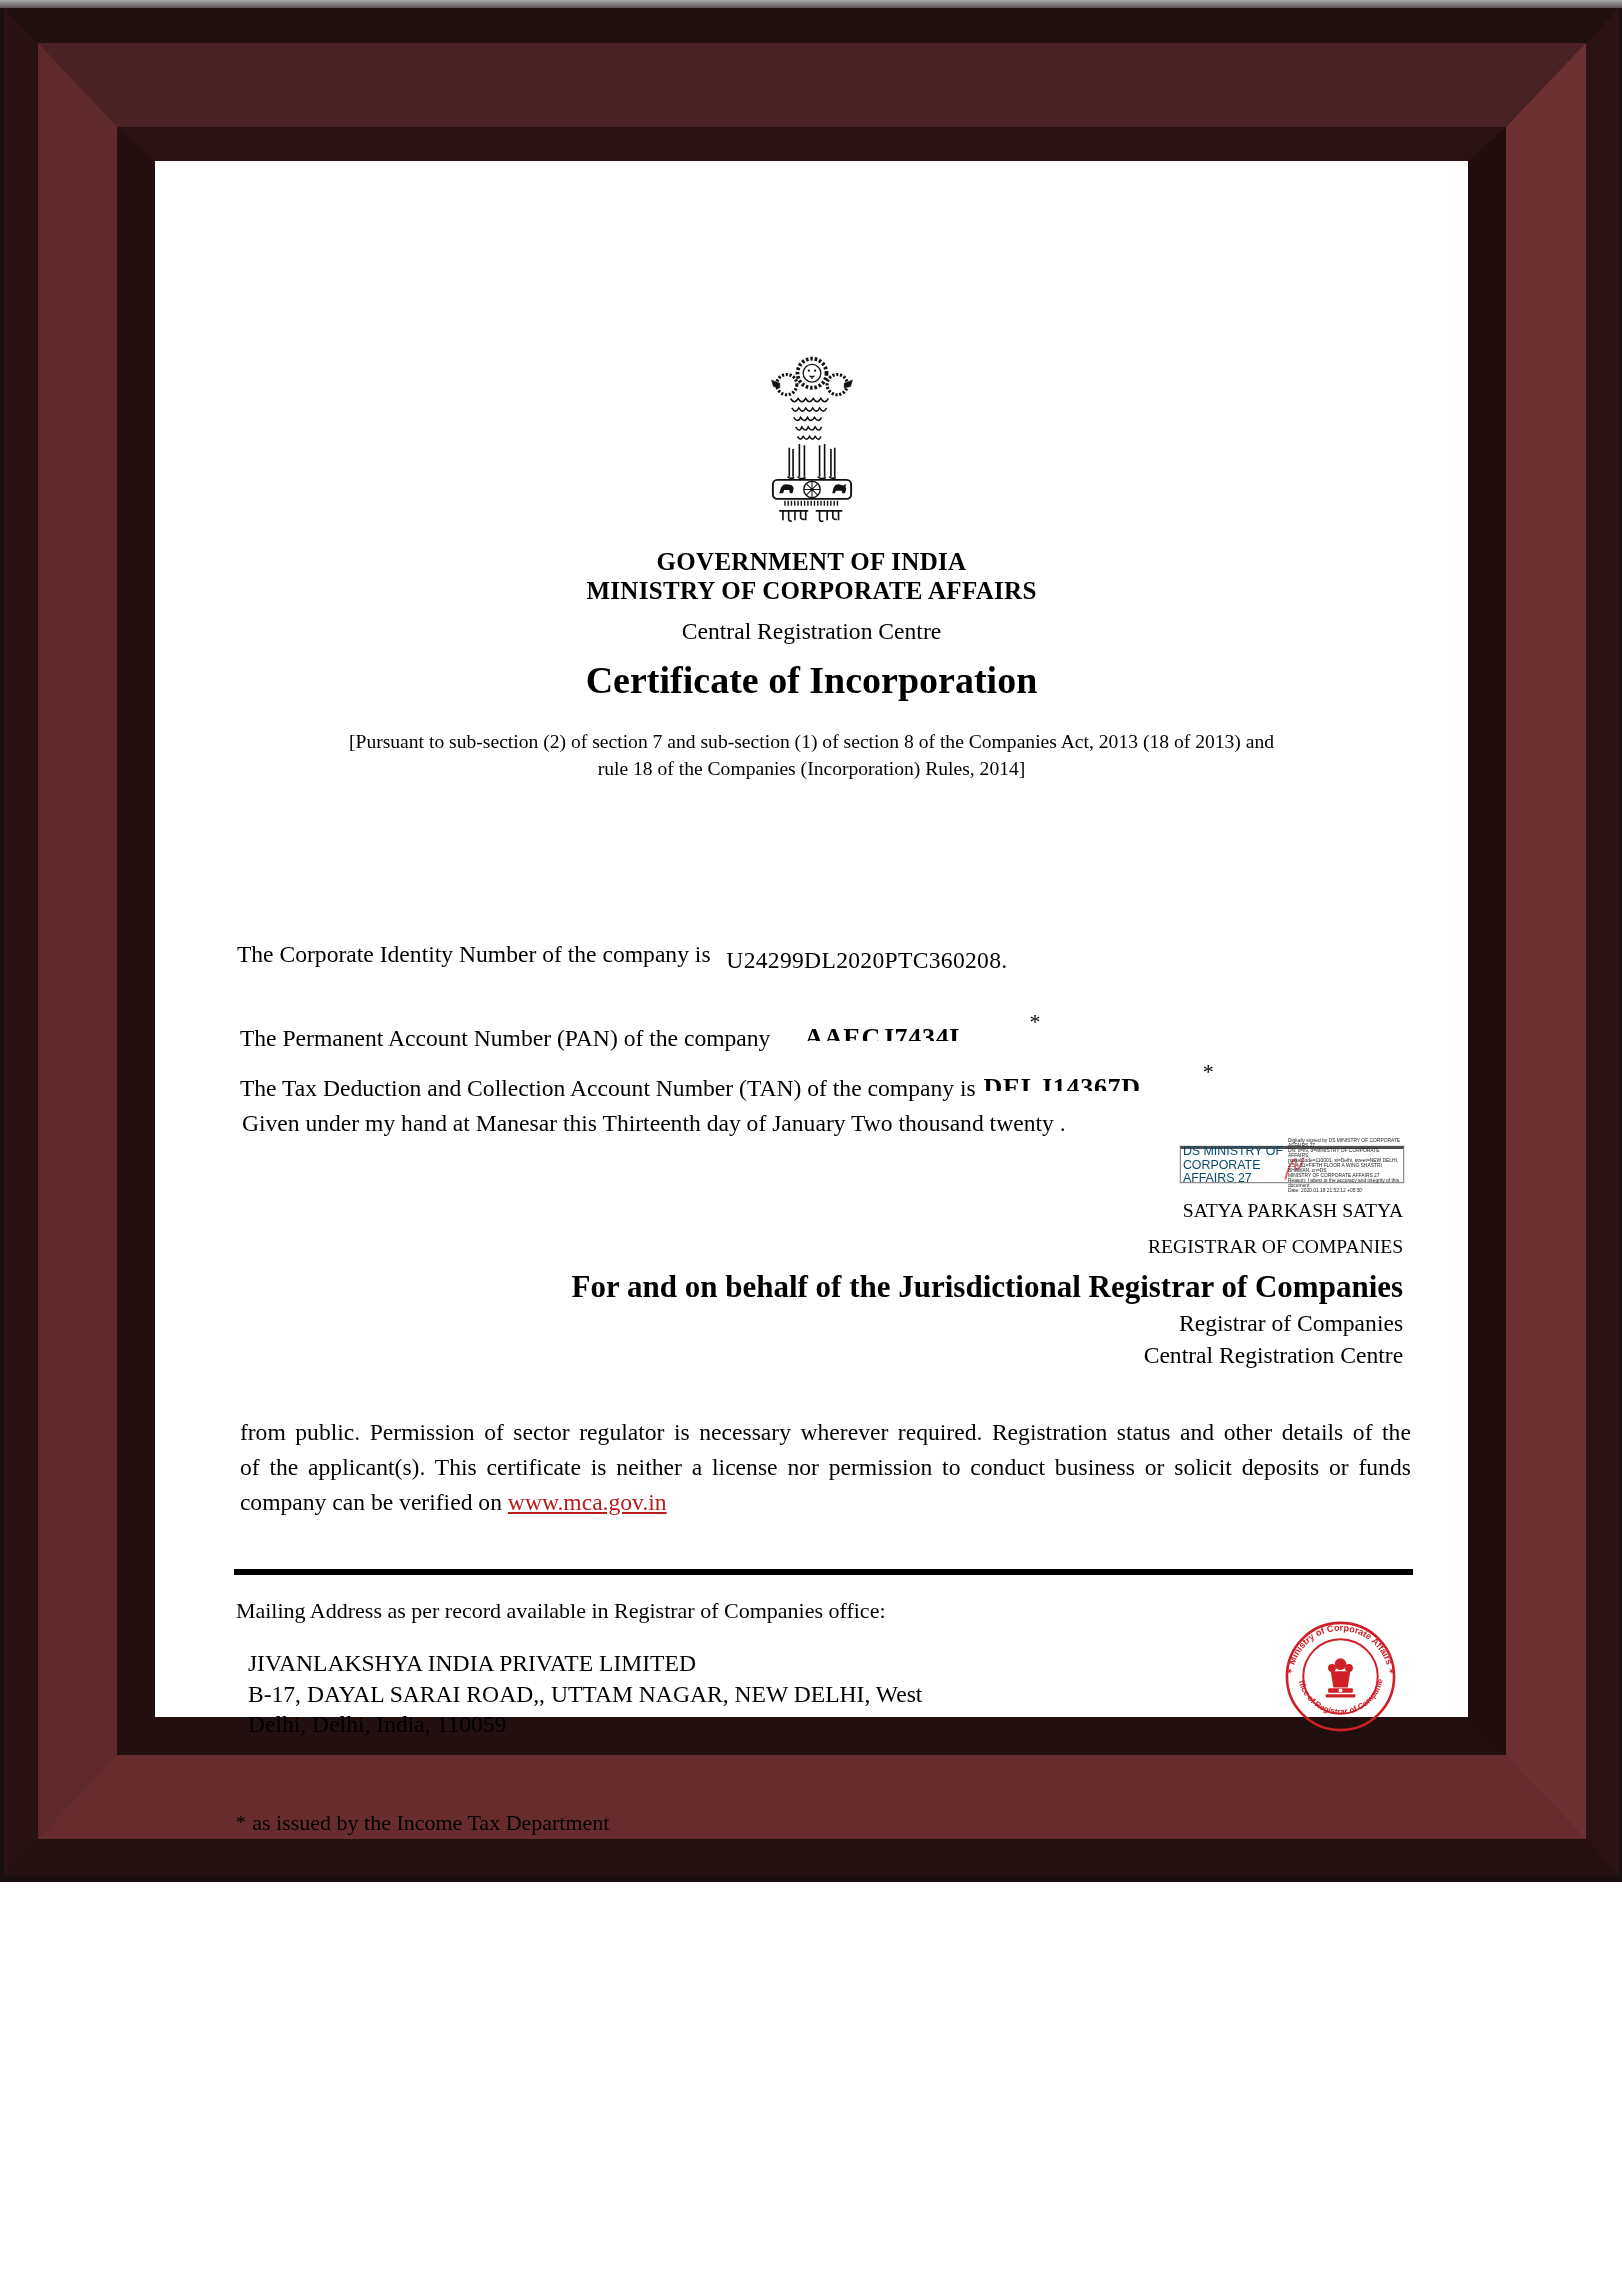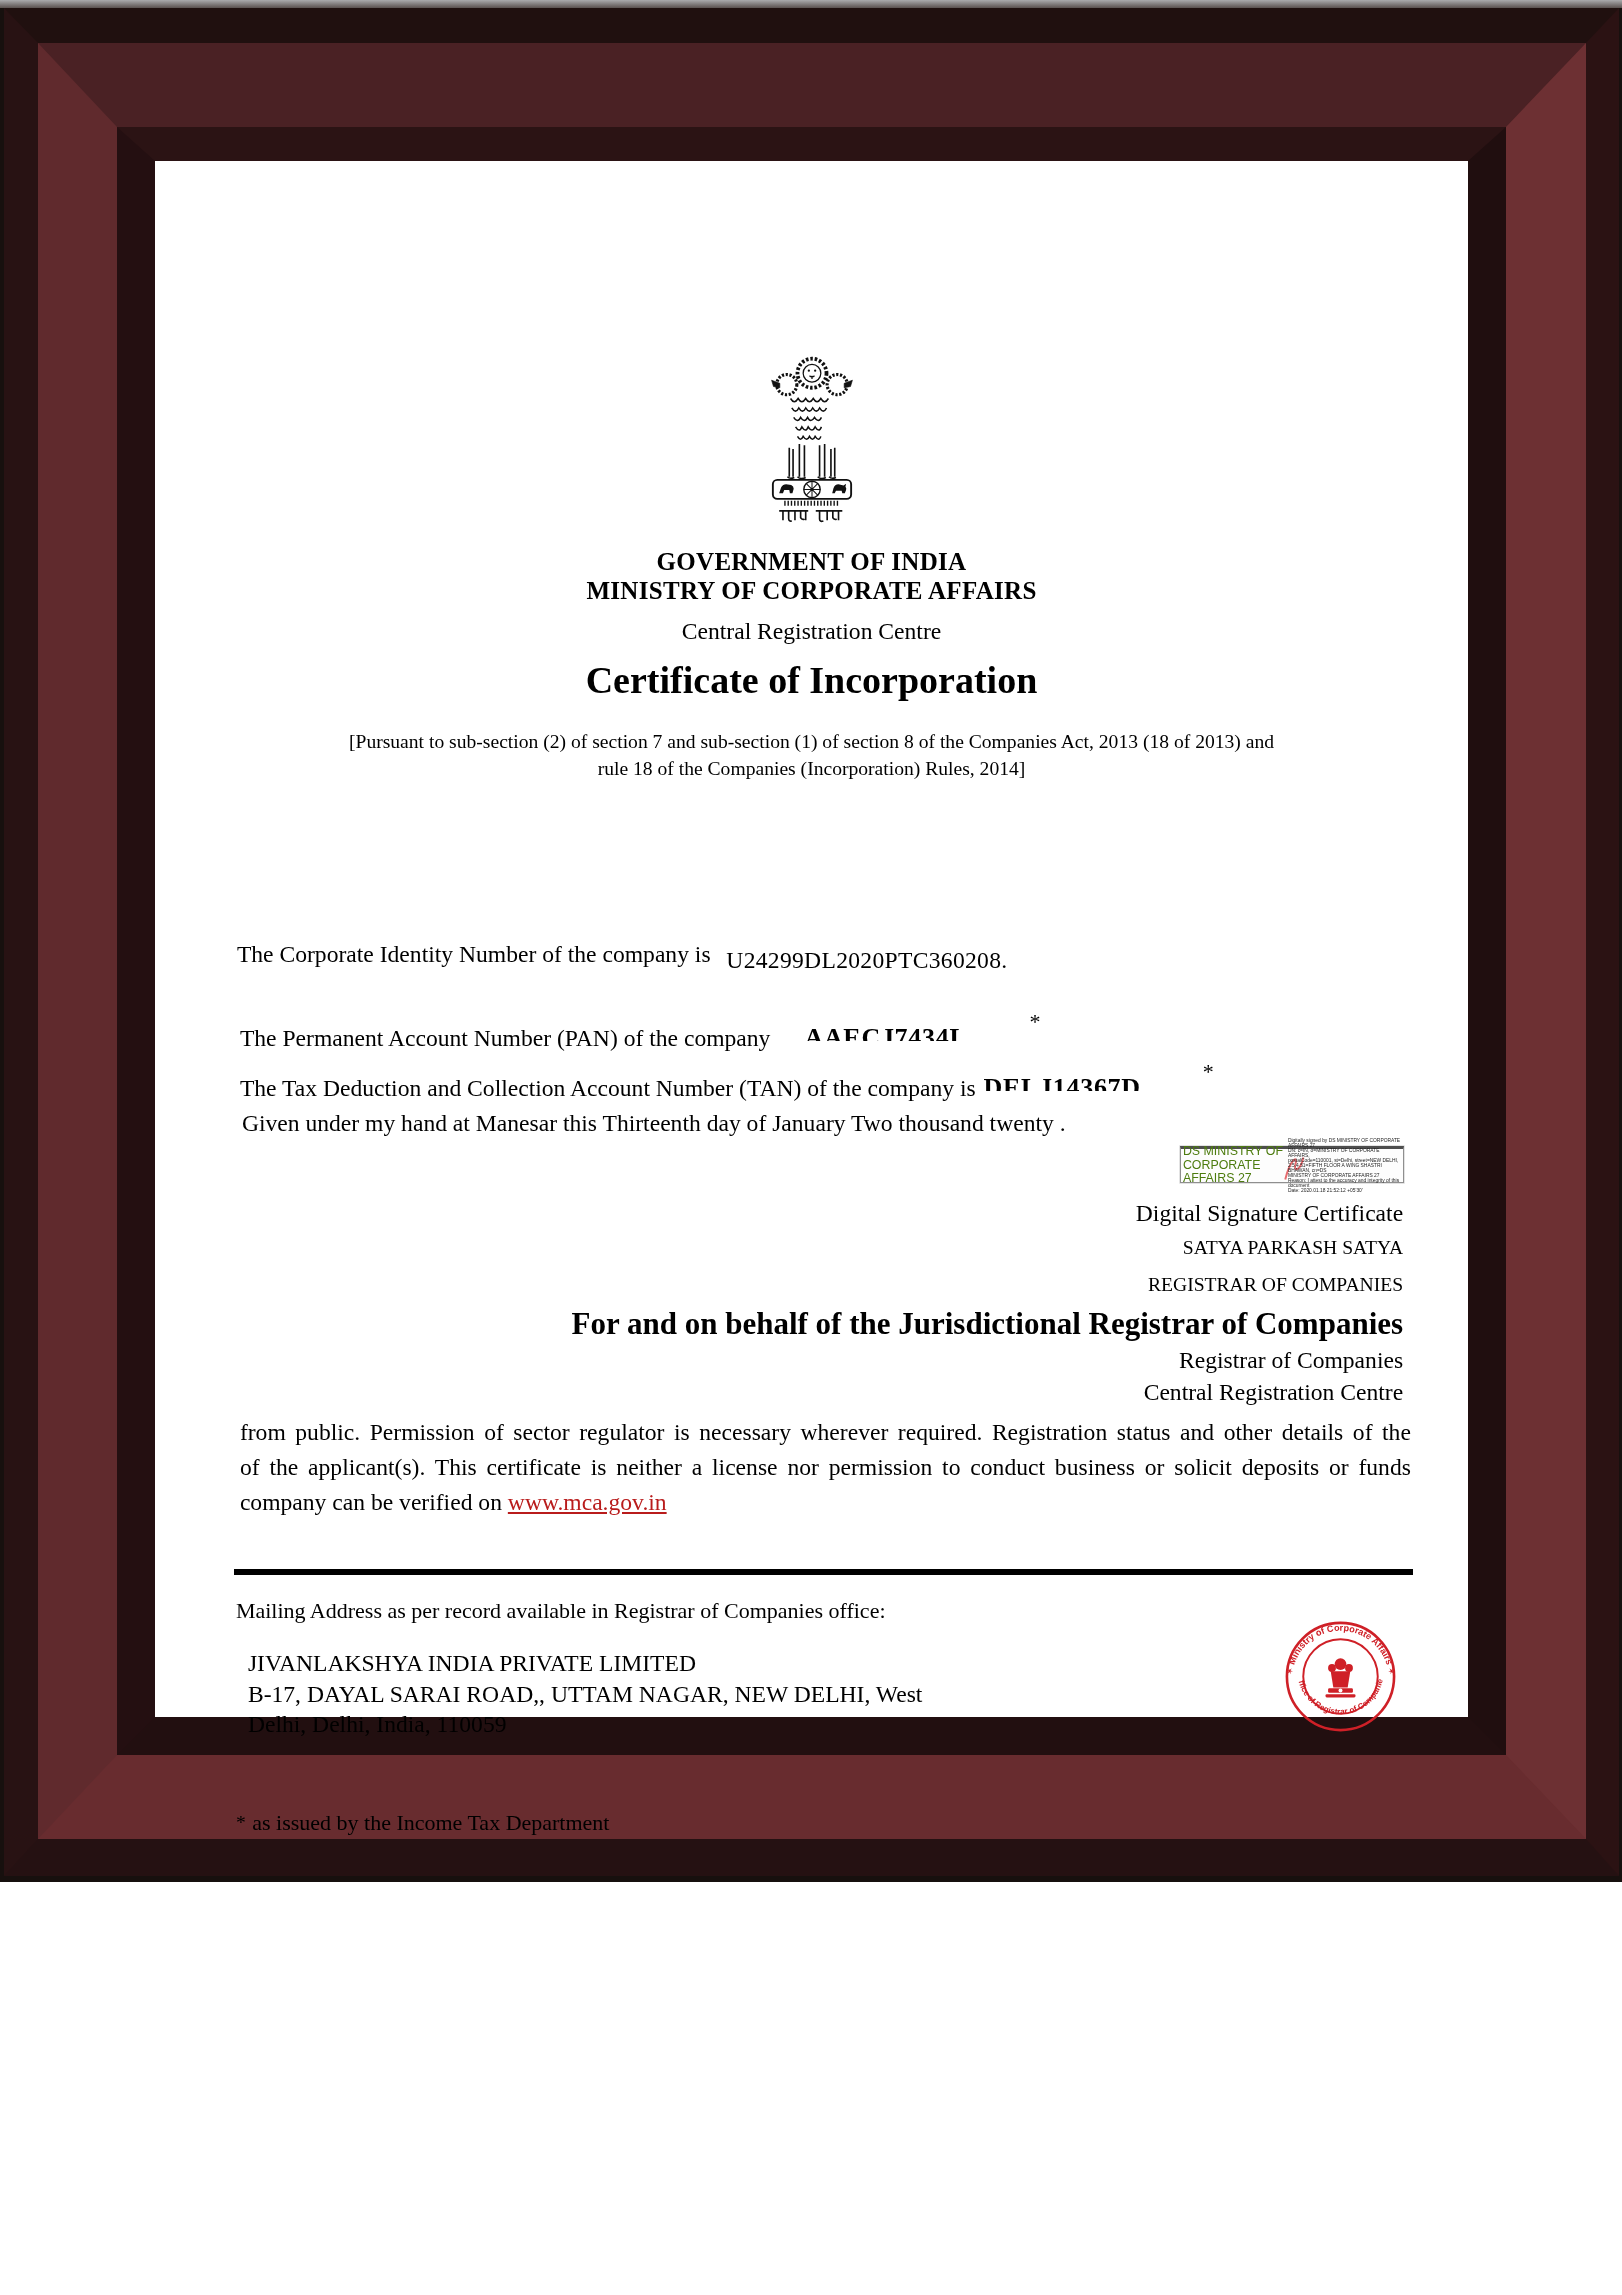--- a/index.html
+++ b/index.html
@@ -38,21 +38,21 @@
             vertical-align:5.2px;letter-spacing:0.7px;}
   .pan-gap{margin-left:34px;}
   .tan-gap{margin-left:7.9px;}
   .fn-marker{display:inline-block;margin-left:62px;font-size:22px;vertical-align:17px;}
   .given{top:949px;left:87px;font-size:23.6px;}
 
   .dsc-box{top:985px;left:1025px;width:224px;height:37px;background:#fdfdfd;
            border:1.3px solid #8f8f8f;border-top:3.9px solid #4e4e4e;box-shadow:0 0 0 0.7px #d8d8d8;
            display:flex;align-items:center;padding:0.7px 2px;gap:2px;}
   .dsc-label{font-family:"Liberation Sans","DejaVu Sans",sans-serif;font-size:12.4px;line-height:13.7px;
-             color:#4d7c0f;width:103px;flex:none;}
+             color:#0c4a6e;width:103px;flex:none;}
   .dsc-details{font-family:"Liberation Sans","DejaVu Sans",sans-serif;font-size:4.9px;line-height:5px;
                color:#1d1d1d;position:relative;z-index:1;}
   .dsc-flourish{position:absolute;left:99px;top:2.6px;z-index:0;}
 
   .sig-stack{top:1039px;right:65px;text-align:right;}
   .sig-l1{font-size:23.6px;margin-bottom:10.5px;}
   .sig-l2{font-size:19.6px;margin-bottom:14.4px;}
   .sig-l3{font-size:19.6px;margin-bottom:10.5px;}
   .sig-l4{font-size:31px;margin-bottom:5px;font-weight:bold;}
   .sig-l5{font-size:23.6px;margin-bottom:5.2px;}
@@ -171,21 +171,20 @@
               <div>DN: c=IN, o=MINISTRY OF CORPORATE AFFAIRS,</div>
               <div>postalCode=110001, st=Delhi, street=NEW DELHI,</div>
               <div>2.5.4.51=FIFTH FLOOR A WING SHASTRI BHAWAN, cn=DS</div>
               <div>MINISTRY OF CORPORATE AFFAIRS 27</div>
               <div>Reason: I attest to the accuracy and integrity of this document</div>
               <div>Date: 2020.01.18 21:52:12 +05'30'</div>
             </div>
           </div>
 
           <div class="abs sig-stack">
-            <div class="sig-l1">Digital Signature Certificate</div>
             <div class="sig-l2">SATYA PARKASH SATYA</div>
             <div class="sig-l3">REGISTRAR OF COMPANIES</div>
             <div class="sig-l4">For and on behalf of the Jurisdictional Registrar of Companies</div>
             <div class="sig-l5">Registrar of Companies</div>
             <div class="sig-l6">Central Registration Centre</div>
           </div>
 
           <div class="abs disclaimer">
             <div class="just">from public. Permission of sector regulator is necessary wherever required. Registration status and other details of the</div>
             <div class="just">of the applicant(s). This certificate is neither a license nor permission to conduct business or solicit deposits or funds</div>

